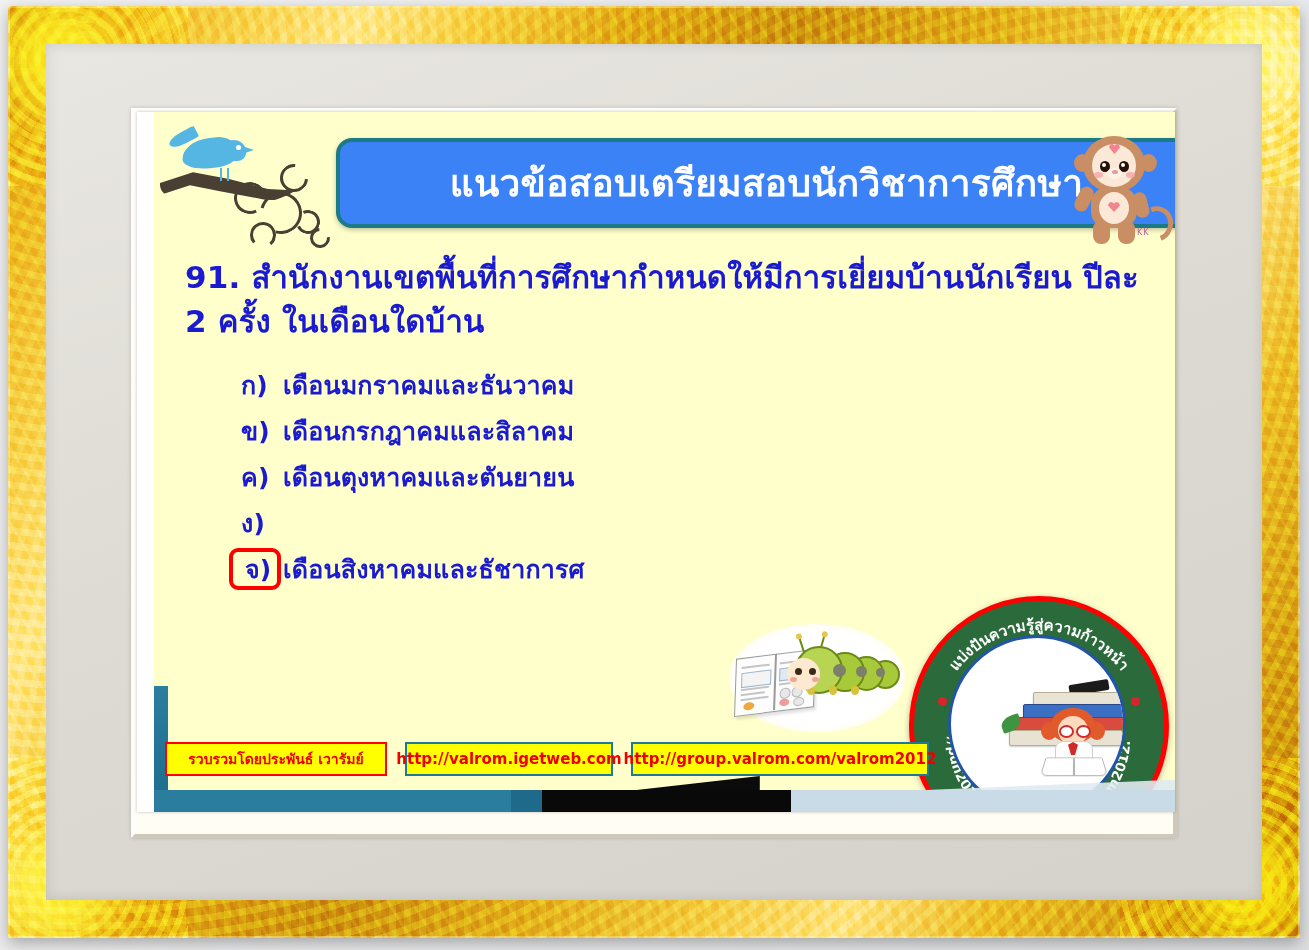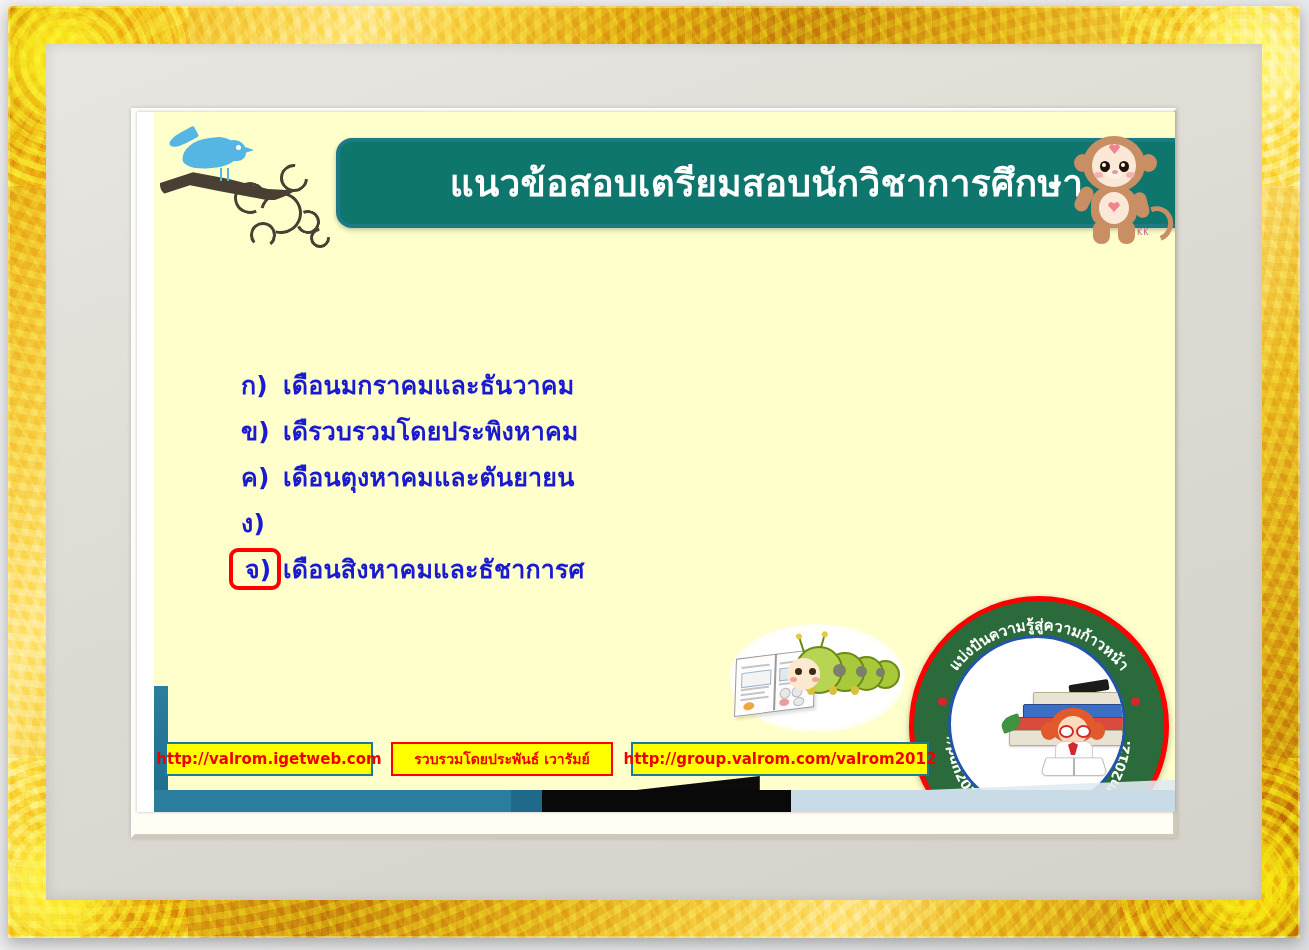--- a/index.html
+++ b/index.html
@@ -268,21 +268,21 @@
   }
 
   
   .title-banner {
     position: absolute;
     left: 182px;
     top: 14px;
     width: 861px;
     height: 90px;
     box-sizing: border-box;
-    background: #0f766e;
+    background: #3b82f6;
     border: 4px solid #1c7a86;
     border-radius: 16px;
     display: flex;
     align-items: center;
     justify-content: center;
     box-shadow: 0 2px 5px rgba(0,0,0,0.25);
   }
   .title-text {
     color: #ffffff;
     font-size: 37px;
@@ -785,31 +785,32 @@
         <div class="mk mk-eye l"></div>
         <div class="mk mk-eye r"></div>
         <div class="mk mk-cheek l"></div>
         <div class="mk mk-cheek r"></div>
         <div class="mk mk-snout"></div>
         <div class="mk mk-nose"></div>
         <div class="mk mk-kk">KK</div>
       </div>
     </div>
 
+    <div class="question">91. สำนักงานเขตพื้นที่การศึกษากำหนดให้มีการเยี่ยมบ้านนักเรียน ปีละ 2 ครั้ง ในเดือนใดบ้าน</div>
 
     <div class="choices">
 
       <div class="choice-row">
         <span class="choice-key">ก)</span>
         <span class="choice-label">เดือนมกราคมและธันวาคม</span>
       </div>
 
       <div class="choice-row">
         <span class="choice-key">ข)</span>
-        <span class="choice-label">เดืรวบรวมโดยประพิงหาคม</span>
+        <span class="choice-label">เดือนกรกฎาคมและสิลาคม</span>
       </div>
 
       <div class="choice-row">
         <span class="choice-key">ค)</span>
         <span class="choice-label">เดือนตุงหาคมและตันยายน</span>
       </div>
 
       <div class="choice-row">
         <span class="choice-key">ง)</span>
       </div>
@@ -900,19 +901,19 @@
         </div>
         <div class="seal-name">ประพันธ์  เวารัมย์</div>
       </div>
     </div>
 
     <div class="slide-bottom-wedge2"></div>
     <div class="slide-bottom-wedge"></div>
     <div class="slide-bottom-band"></div>
 
     <div class="footer">
+      <div class="fbox credit">รวบรวมโดยประพันธ์ เวารัมย์</div>
       <div class="fbox link1">http://valrom.igetweb.com</div>
-      <div class="fbox credit">รวบรวมโดยประพันธ์ เวารัมย์</div>
       <div class="fbox link2">http://group.valrom.com/valrom2012</div>
     </div>
 
   </div>
 </div>
 
 </body></html>

